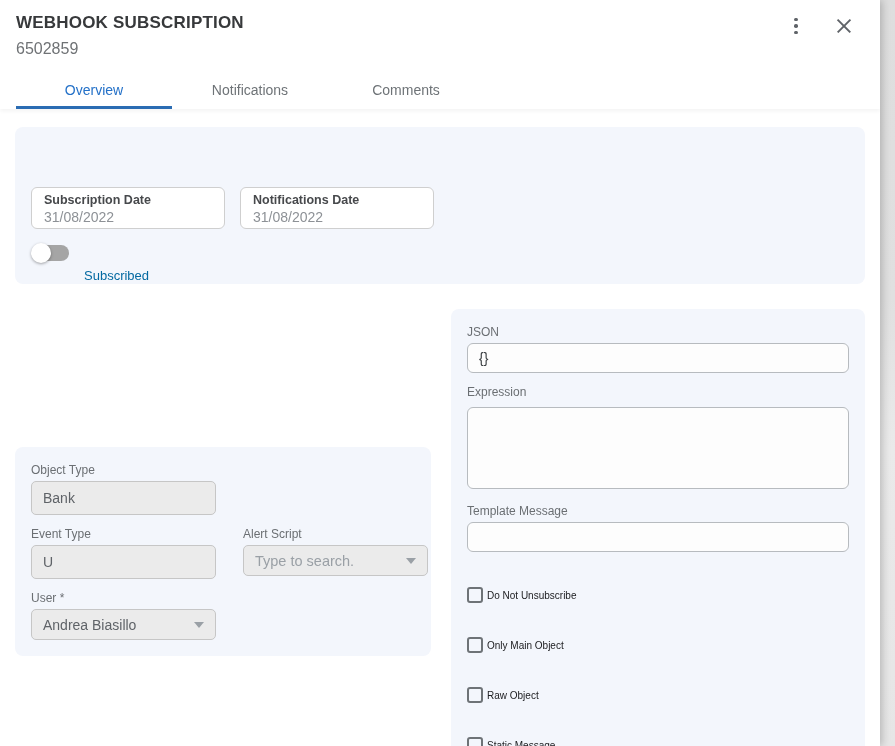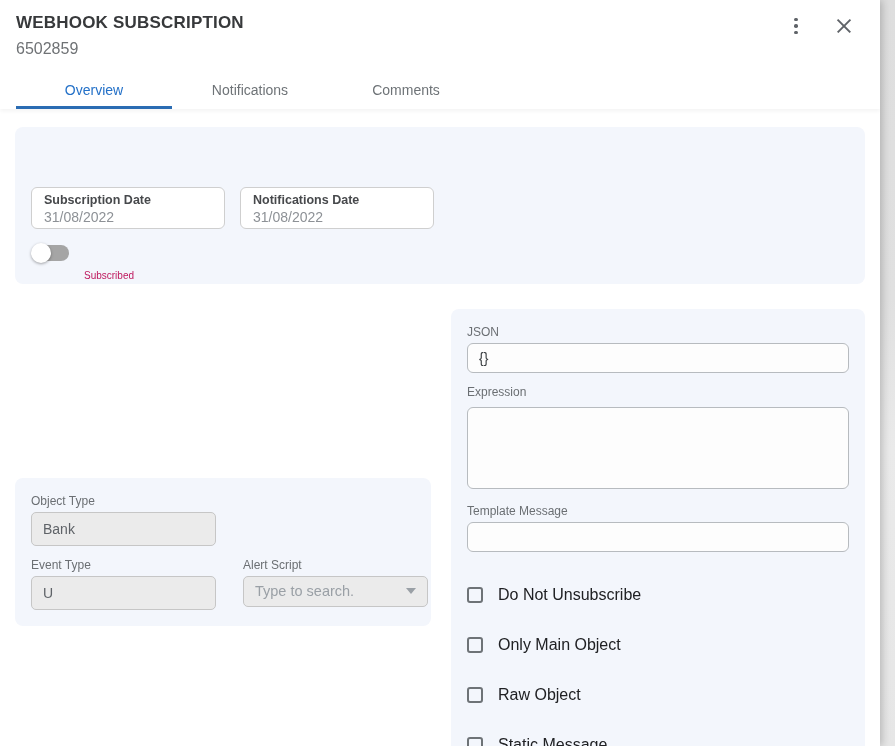--- a/index.html
+++ b/index.html
@@ -90,21 +90,21 @@
   .switch { position:relative; width:40px; height:20px; cursor:pointer; }
   .switch .track {
     position:absolute; left:2px; top:2px; width:36px; height:16px;
     border-radius:9px; background:#a5a5a5;
   }
   .switch .knob {
     position:absolute; left:0; top:0; width:20px; height:20px;
     border-radius:50%; background:#fff;
     box-shadow:0 1px 3px rgba(0,0,0,0.35);
   }
-  .toggle-label { font-size:10px; color:#be185d; margin-left:13px;margin-top:44px; }
+  .toggle-label { font-size:13px; color:#0369a1; margin-left:13px;margin-top:44px; }
 
   
   .panels-row { display:flex; gap:20px; margin-top:25px; align-items:center; }
   .panel-left  { width:416px; padding:16px; }
   .panel-right { width:414px; padding:16px 16px 16px 16px; }
 
   .field-label { font-size:12px; color:#6b6f73; margin-bottom:4px; display:block; }
 
   .fld { margin-bottom:12px; }
   .fld:last-child { margin-bottom:0; }
@@ -146,21 +146,21 @@
   .fld-expr { margin-bottom:15px; }
   .fld-expr .field-label { margin-bottom:8px; }
 
   .checks { margin-top:34px; padding-bottom:8px; }
   .check-row { display:flex; align-items:center; height:18px; margin-bottom:32px; cursor:pointer; }
   .check-row:last-child { margin-bottom:16px; }
   .checkbox {
     width:16px; height:16px; border:2px solid #6e7377; border-radius:3px;
     background:transparent; flex:none;
   }
-  .check-label { font-size:16px; color:#202124; margin-left:15px; }
+  .check-label { font-size:10px; color:#202124; margin-left:4px; }
 </style>
 </head>
 <body>
 
 <div class="bg-strip">
   
   
   
   
 </div>
@@ -224,20 +224,27 @@
             <div class="input-disabled">U</div>
           </div>
           <div>
             <span class="field-label">Alert Script</span>
             <div class="select-box">
               <span class="sel-text placeholder">Type to search.</span>
               <span class="caret-down"></span>
             </div>
           </div>
         </div>
+        <div class="fld">
+          <span class="field-label">User *</span>
+          <div class="select-box">
+            <span class="sel-text">Andrea Biasillo</span>
+            <span class="caret-down"></span>
+          </div>
+        </div>
       </div>
 
       <div class="panel panel-right">
         <div class="fld-json">
           <span class="field-label">JSON</span>
           <input class="text-input" type="text" value="{}" style="">
         </div>
         <div class="fld-expr">
           <span class="field-label">Expression</span>
           <textarea class="textarea-input" value="" style=""></textarea>

